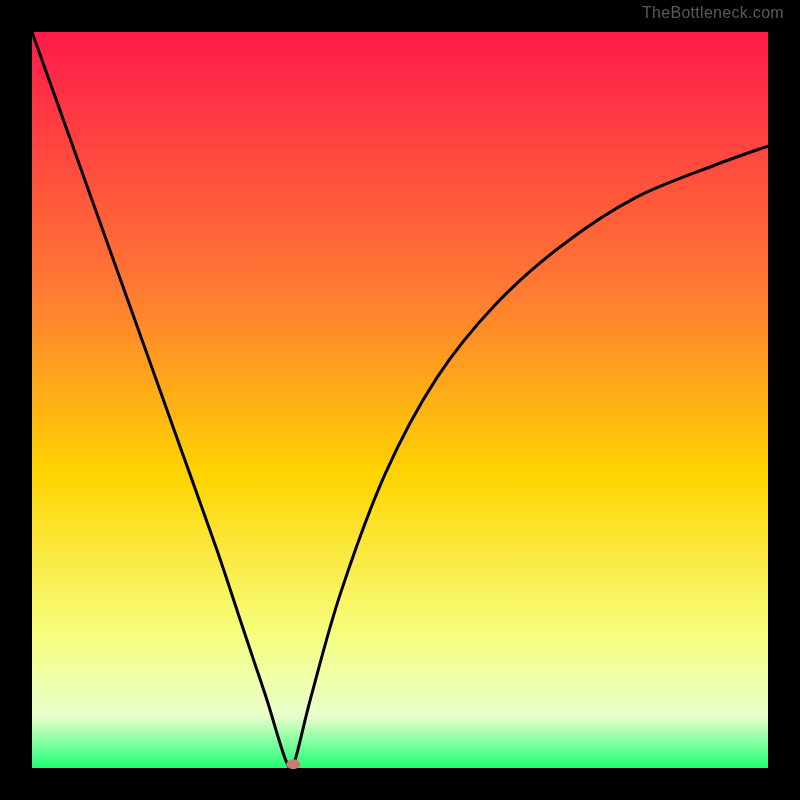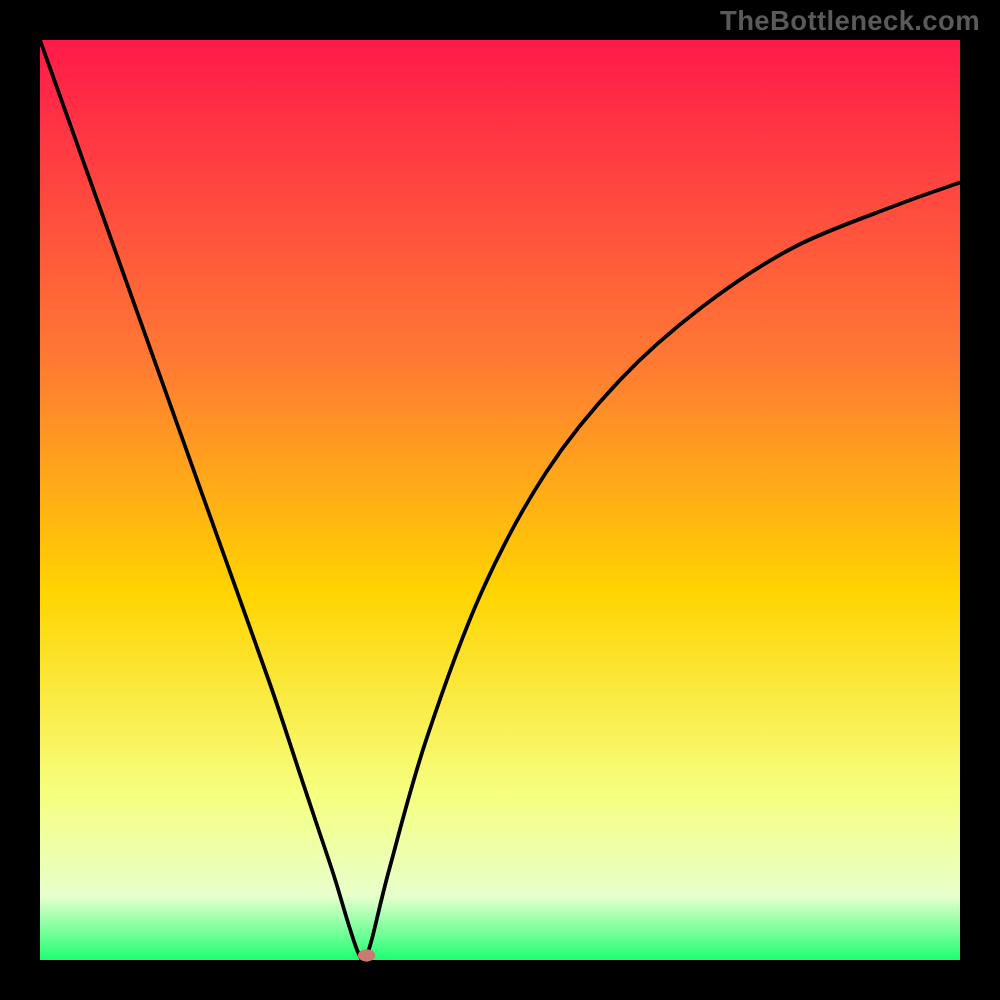--- a/index.html
+++ b/index.html
@@ -8,22 +8,22 @@
     width: 800px;
     height: 800px;
     overflow: hidden;
     background: #000;
   }
   .watermark {
     position: absolute;
     top: 4px;
     right: 16px;
     font-family: Arial, Helvetica, sans-serif;
-    font-size: 22px;
-    font-weight: bold;
+    font-size: 16px;
+    font-weight: normal;
     color: #5a5a5a;
     letter-spacing: 0.3px;
     z-index: 10;
   }
   svg {
     display: block;
   }
 </style>
 </head>
 <body>

